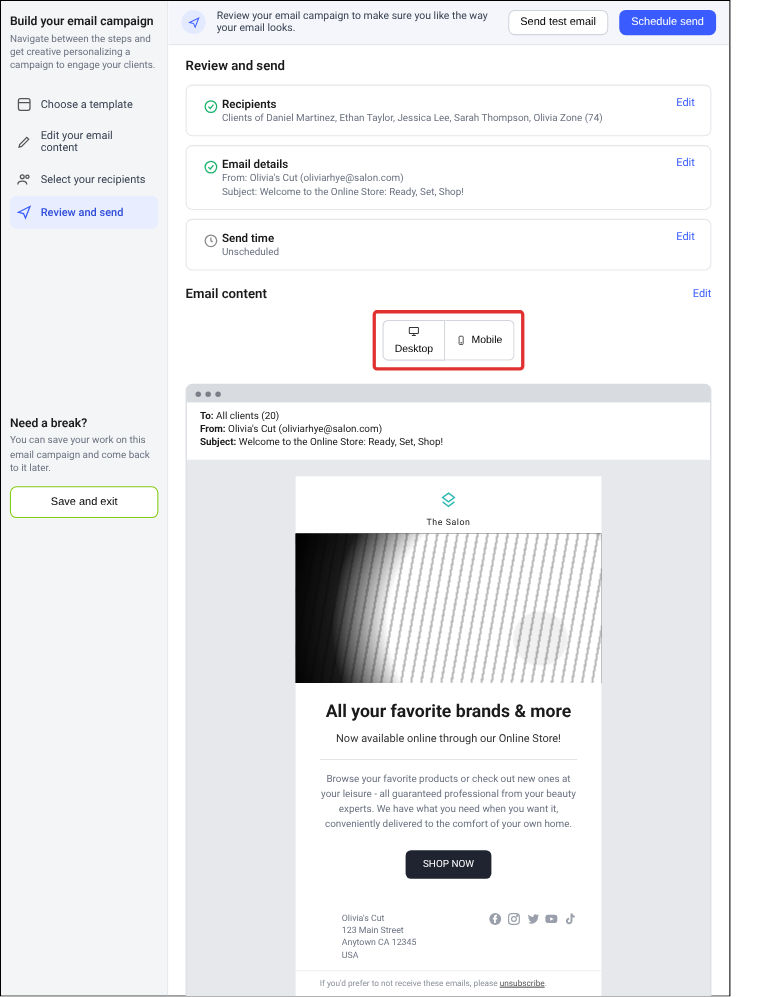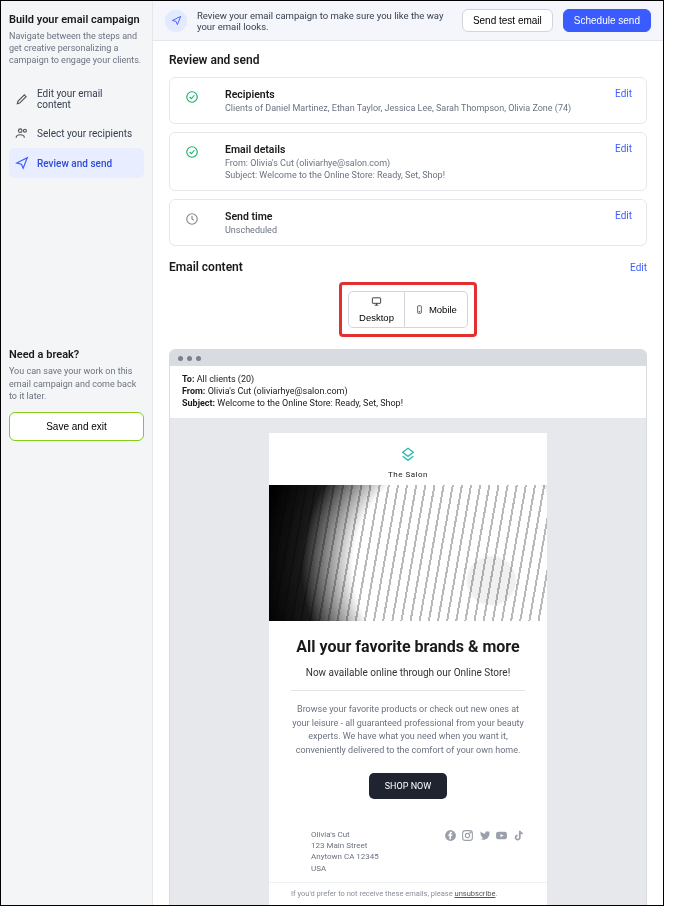--- a/index.html
+++ b/index.html
@@ -9,30 +9,30 @@
   .sidebar-title { font-size: 11px; font-weight: 600; margin-bottom: 4px; }
   .sidebar-sub { font-size: 9px; color: #6b7280; line-height: 1.35; margin-bottom: 14px; }
   .step { display: flex; align-items: center; gap: 8px; padding: 8px 6px; font-size: 10px; color: #374151; cursor: pointer; border-radius: 6px; }
   .step.active { background: #e8edff; color: #2e4bd9; font-weight: 500; }
   .step svg { flex-shrink: 0; }
   .break-title { font-size: 11px; font-weight: 600; margin-top: 20px; }
   .break-sub { font-size: 9px; color: #6b7280; line-height: 1.35; margin: 4px 0 10px; }
   .save-exit { background: #fff; border: 1px solid #84cc16; border-radius: 6px; padding: 8px 10px; font-size: 10px; cursor: pointer; }
 
   .main { flex: 1; display: flex; flex-direction: column; overflow: hidden; background: #fff; }
-  .topbar { display: flex; align-items: center; gap: 10px; padding: 8px 12px; border-bottom: 1px solid #e5e7eb; background: #f4f6fb; }
+  .topbar { display: flex; align-items: flex-start; gap: 10px; padding: 8px 12px; border-bottom: 1px solid #e5e7eb; background: #f4f6fb; }
   .topbar-icon { width: 22px; height: 22px; border-radius: 50%; background: #e3e9ff; display: flex; align-items: center; justify-content: center; }
   .topbar-msg { font-size: 9.5px; color: #374151; flex: 1; }
   .btn { border-radius: 6px; padding: 5px 10px; font-size: 10px; cursor: pointer; border: 1px solid #d1d5db; background: #fff; }
   .btn.primary { background: #3a5cff; color: #fff; border-color: #3a5cff; }
 
   .content { padding: 12px 16px; overflow: auto; flex: 1; }
   .section-title { font-size: 12px; font-weight: 600; margin-bottom: 10px; }
 
-  .card { border: 1px solid #e5e7eb; border-radius: 6px; padding: 10px 14px; display: flex; align-items: flex-start; gap: 25px; margin-bottom: 8px; }
+  .card { border: 1px solid #e5e7eb; border-radius: 6px; padding: 10px 14px; display: flex; align-items: flex-start; gap: 2px; margin-bottom: 8px; }
   .card-ico { width: 16px; height: 16px; display: flex; align-items: center; justify-content: center; flex-shrink: 0; margin-top: 1px; }
   .card-body { flex: 1; }
   .card-title { font-size: 10.5px; font-weight: 600; }
   .card-sub { font-size: 9px; color: #6b7280; margin-top: 2px; }
   .card-edit { color: #3a5cff; font-size: 10px; cursor: pointer; }
 
   .email-content-row { display: flex; justify-content: space-between; align-items: center; margin: 14px 0 8px; }
   .preview-toggle-wrap { display: flex; justify-content: center; margin-bottom: 12px; }
   .preview-toggle { display: inline-flex; border: 3px solid #e03030; padding: 6px; border-radius: 4px; }
   .toggle-btn { display: flex; align-items: center; gap: 5px; border: 1px solid #d1d5db; background: #fff; padding: 4px 10px; font-size: 9.5px; cursor: pointer; }
@@ -71,20 +71,27 @@
 </head>
 <body>
 
 <div class="app">
   <aside class="sidebar">
     <div class="sidebar-title">Build your email campaign</div>
     <div class="sidebar-sub">Navigate between the steps and get creative personalizing a campaign to engage your clients.</div>
 
     <div class="step">
       <svg width="14" height="14" viewBox="0 0 24 24" fill="none" stroke="#555" stroke-width="2">
+          <rect x="3" y="3" width="18" height="18" rx="3"></rect>
+          <path d="M3 9h18"></path>
+        </svg>
+      <span>Choose a template</span>
+    </div>
+    <div class="step">
+      <svg width="14" height="14" viewBox="0 0 24 24" fill="none" stroke="#555" stroke-width="2">
           <path d="M4 20l4-1 11-11-3-3L5 16l-1 4z"></path>
         </svg>
       <span>Edit your email content</span>
     </div>
     <div class="step">
       <svg width="14" height="14" viewBox="0 0 24 24" fill="none" stroke="#555" stroke-width="2">
           <circle cx="9" cy="8" r="3"></circle>
           <path d="M2 20c0-3 3-5 7-5s7 2 7 5"></path>
           <circle cx="17" cy="8" r="2.5"></circle>
         </svg>

